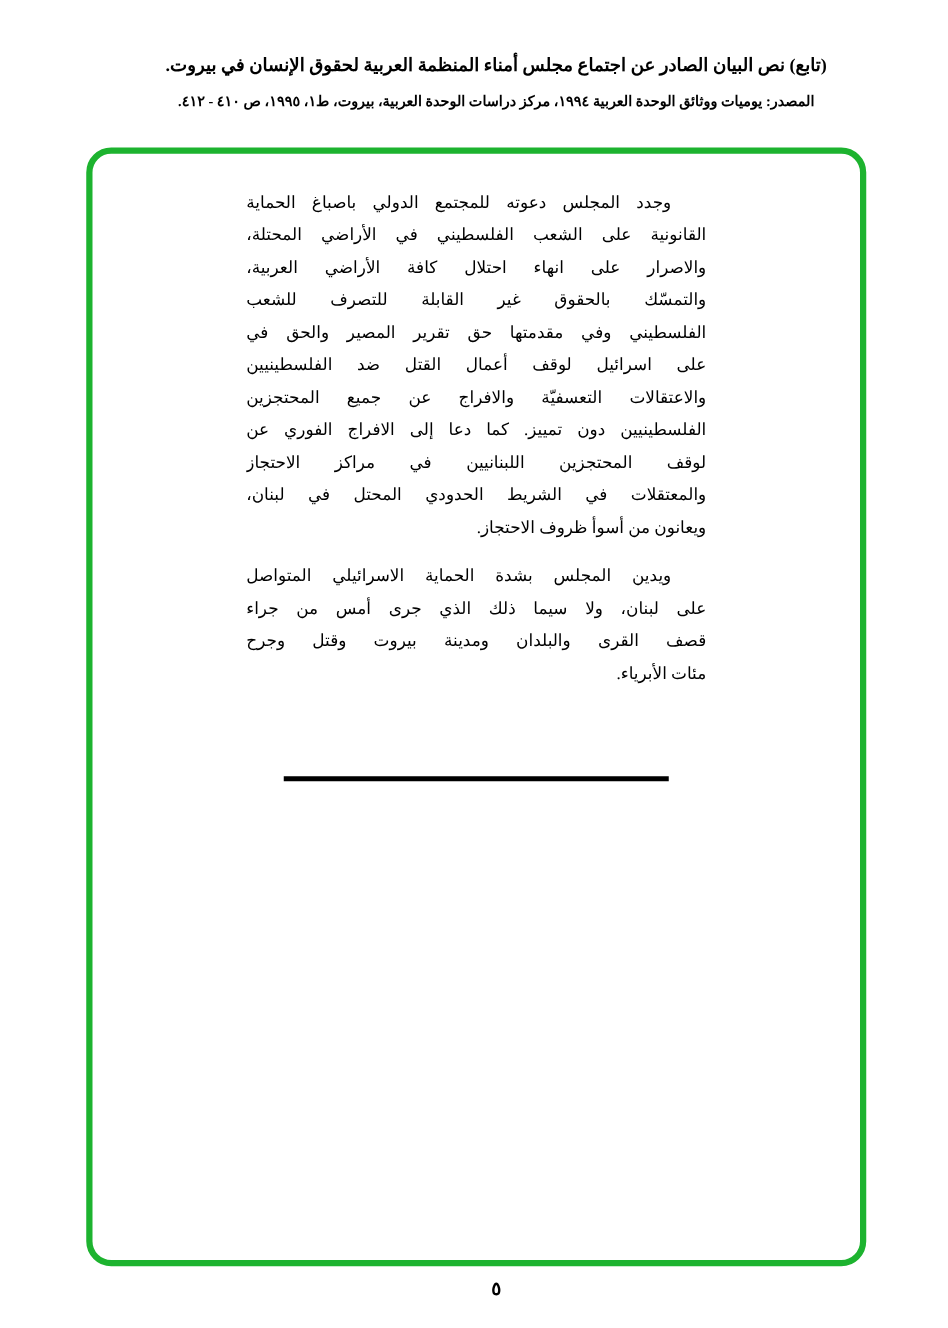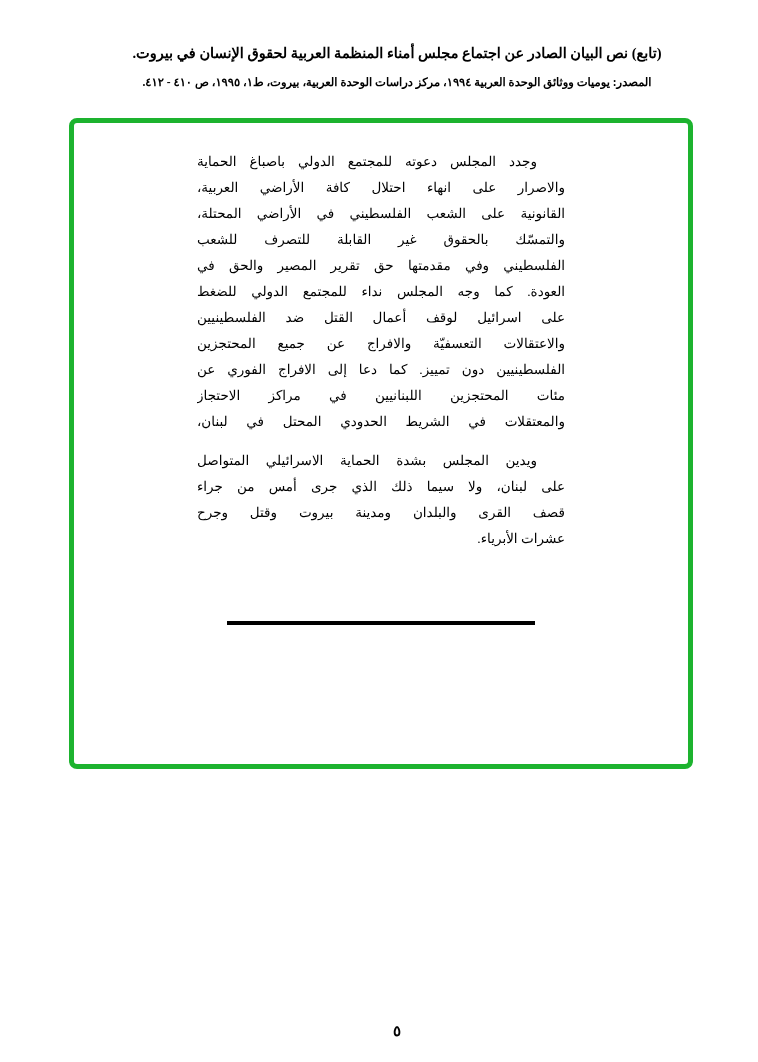--- a/index.html
+++ b/index.html
@@ -37,24 +37,24 @@
     direction: rtl;
     font-size: 11.5px;
     font-weight: bold;
     line-height: 18px;
   }
   .green-box {
     position: absolute;
     left: 69px;
     top: 118px;
     width: 624px;
-    height: 651px;
+    height: 895px;
     box-sizing: border-box;
     border: 5px solid #1db32f;
-    border-radius: 8px;
+    border-radius: 20px;
     background: #ffffff;
   }
   .text-column {
     width: 368px;
     margin: 26px auto 0 auto;
     direction: rtl;
   }
   .para { margin: 0; padding: 0; }
   .para-2 { margin-top: 13px; }
   .line {
@@ -98,37 +98,37 @@
 
   <div class="header-title" lang="ar" dir="rtl">(تابع) نص البيان الصادر عن اجتماع مجلس أمناء المنظمة العربية لحقوق الإنسان في بيروت.</div>
 
   <div class="source-line" lang="ar" dir="rtl">المصدر: يوميات ووثائق الوحدة العربية ١٩٩٤، مركز دراسات الوحدة العربية، بيروت، ط١، ١٩٩٥، ص ٤١٠ - ٤١٢.</div>
 
   <div class="green-box">
     <div class="text-column">
 
       <div class="para para-1">
         <div class="line first">وجدد المجلس دعوته للمجتمع الدولي باصباغ الحماية</div>
+        <div class="line">القانونية على الشعب الفلسطيني في الأراضي المحتلة،</div>
         <div class="line">والاصرار على انهاء احتلال كافة الأراضي العربية،</div>
-        <div class="line">القانونية على الشعب الفلسطيني في الأراضي المحتلة،</div>
         <div class="line">والتمسّك بالحقوق غير القابلة للتصرف للشعب</div>
         <div class="line">الفلسطيني وفي مقدمتها حق تقرير المصير والحق في</div>
-        <div class="line">العودة. كما وجه المجلس نداء للمجتمع الدولي للضغط</div>
         <div class="line">على اسرائيل لوقف أعمال القتل ضد الفلسطينيين</div>
         <div class="line">والاعتقالات التعسفيّة والافراج عن جميع المحتجزين</div>
         <div class="line">الفلسطينيين دون تمييز. كما دعا إلى الافراج الفوري عن</div>
-        <div class="line">مئات المحتجزين اللبنانيين في مراكز الاحتجاز</div>
+        <div class="line">لوقف المحتجزين اللبنانيين في مراكز الاحتجاز</div>
         <div class="line">والمعتقلات في الشريط الحدودي المحتل في لبنان،</div>
+        <div class="line last">ويعانون من أسوأ ظروف الاحتجاز.</div>
       </div>
 
       <div class="para para-2">
         <div class="line first">ويدين المجلس بشدة الحماية الاسرائيلي المتواصل</div>
         <div class="line">على لبنان، ولا سيما ذلك الذي جرى أمس من جراء</div>
         <div class="line">قصف القرى والبلدان ومدينة بيروت وقتل وجرح</div>
-        <div class="line last">عشرات الأبرياء.</div>
+        <div class="line last">مئات الأبرياء.</div>
       </div>
 
       <div class="divider"></div>
 
     </div>
   </div>
 
   <div class="page-number">٥</div>
 
 </div>

